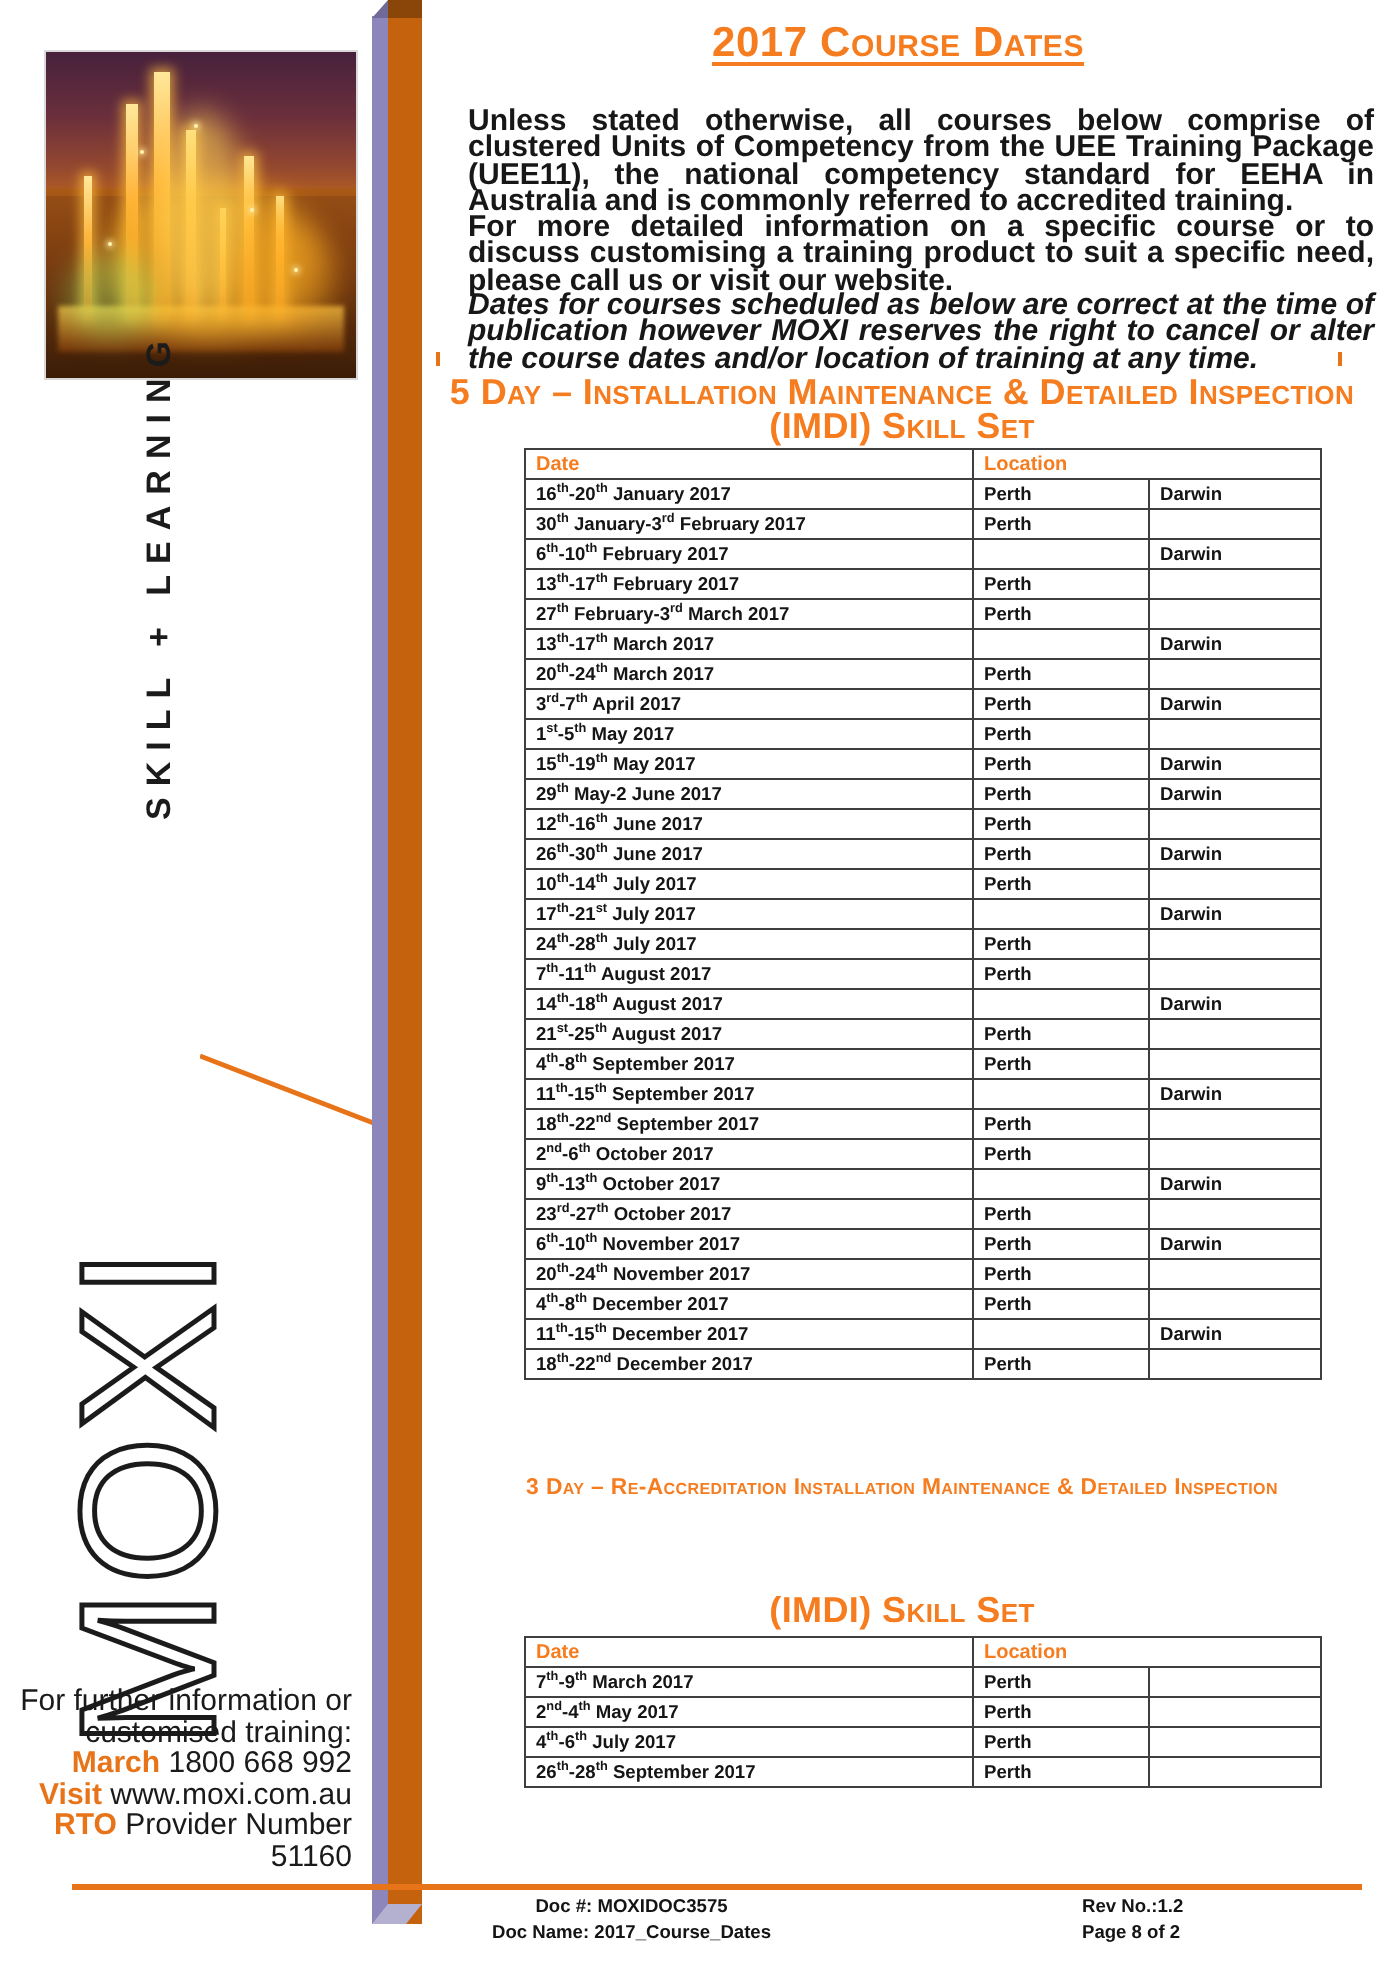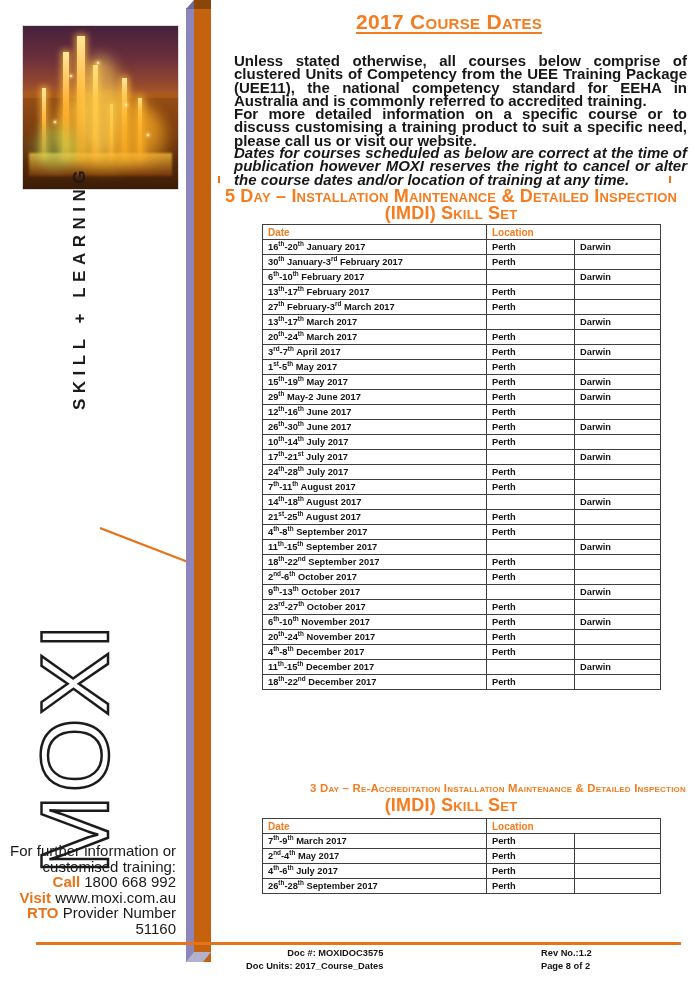--- a/index.html
+++ b/index.html
@@ -152,32 +152,32 @@
   table.sched .c-date{width:224px;}
   table.sched .c-perth{width:88px;}
   table.sched .c-darwin{width:86px;}
   sup{font-size:6.4px;vertical-align:super;line-height:0;}
 
   .t1pos{left:48px;top:224px;}
   .t2pos{left:48px;top:818px;}
 
   .sect1a{top:188px;}
   .sect1b{top:205px;}
-  .sect2a{top:780px;text-align:right;}
+  .sect2a{top:736px;}
   .sect2b{top:797px;}
 
   
   .footer-rule{position:absolute;left:36px;top:942px;width:645px;height:3px;background:#E8741A;}
   .footer{
     position:absolute;top:947px;left:36px;width:645px;height:34px;
     font-size:9.3px;line-height:13px;color:#141414;font-weight:600;
   }
   .footer .fl{position:absolute;left:210px;top:0;}
   .footer .fr{position:absolute;left:505px;top:0;}
-  .footer .fl .r1{text-align:right;}
+  .footer .fl .r1{text-align:center;}
   .footer .fl .r2{text-align:center;}
 </style>
 </head>
 <body>
 
 <div class="page">
 
   <div class="leftcol">
 
     <div class="photo">
@@ -207,21 +207,21 @@
     <svg class="diag" viewBox="0 0 92 70">
       <line x1="0" y1="28" x2="88" y2="62" stroke="#E8741A" stroke-width="2.4"></line>
     </svg>
 
     <div class="vtext-moxi">MOXI</div>
 
     <div class="contact">
       <div>For further information or</div>
       <div>customised training:</div>
       <div>
-        <span class="kw">Call</span>
+        <span class="kw">March</span>
         <span>1800 668 992</span>
       </div>
       <div>
         <span class="kw">Visit</span>
         <span>www.moxi.com.au</span>
       </div>
       <div>
         <span class="kw">RTO</span>
         <span>Provider Number 51160</span>
       </div>
@@ -456,21 +456,21 @@
           </tr>
         </tbody>
     </table>
 
   </div>
 
   <div class="footer-rule"></div>
   <div class="footer">
     <div class="fl">
       <div class="r1">Doc #: MOXIDOC3575</div>
-      <div class="r2">Doc Units: 2017_Course_Dates</div>
+      <div class="r2">Doc Name: 2017_Course_Dates</div>
     </div>
     <div class="fr">
       <div>Rev No.:1.2</div>
       <div>Page 8 of 2</div>
     </div>
   </div>
 
 </div>
 
 </body></html>

